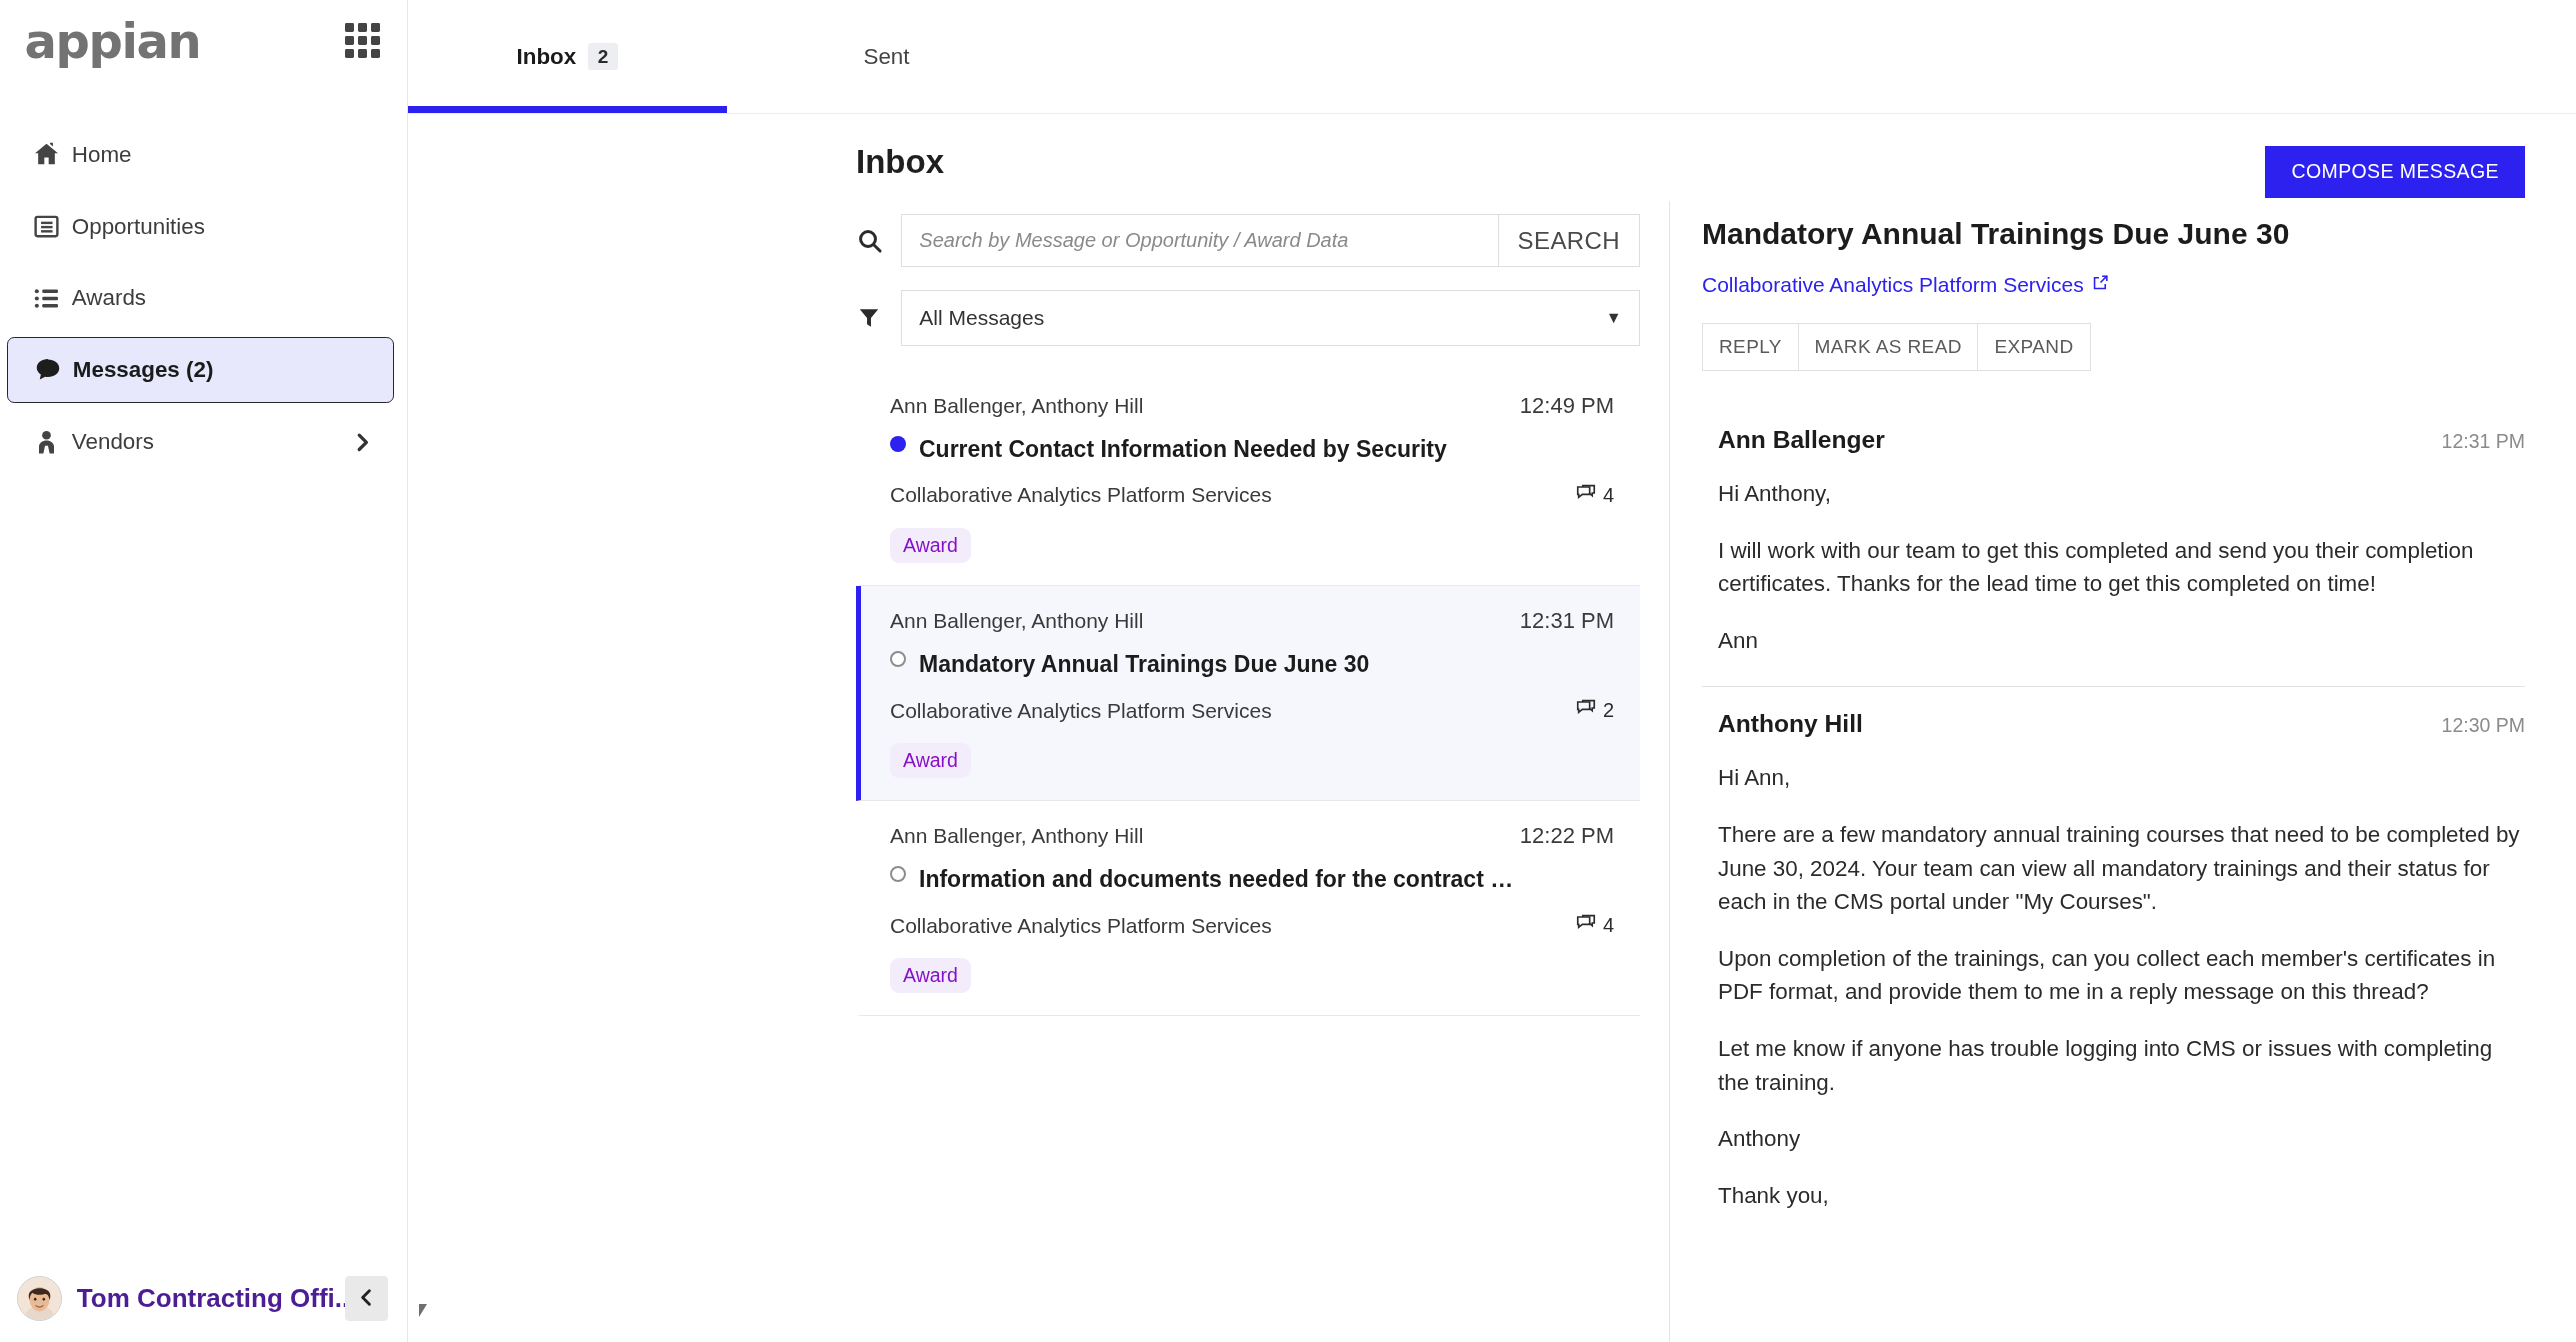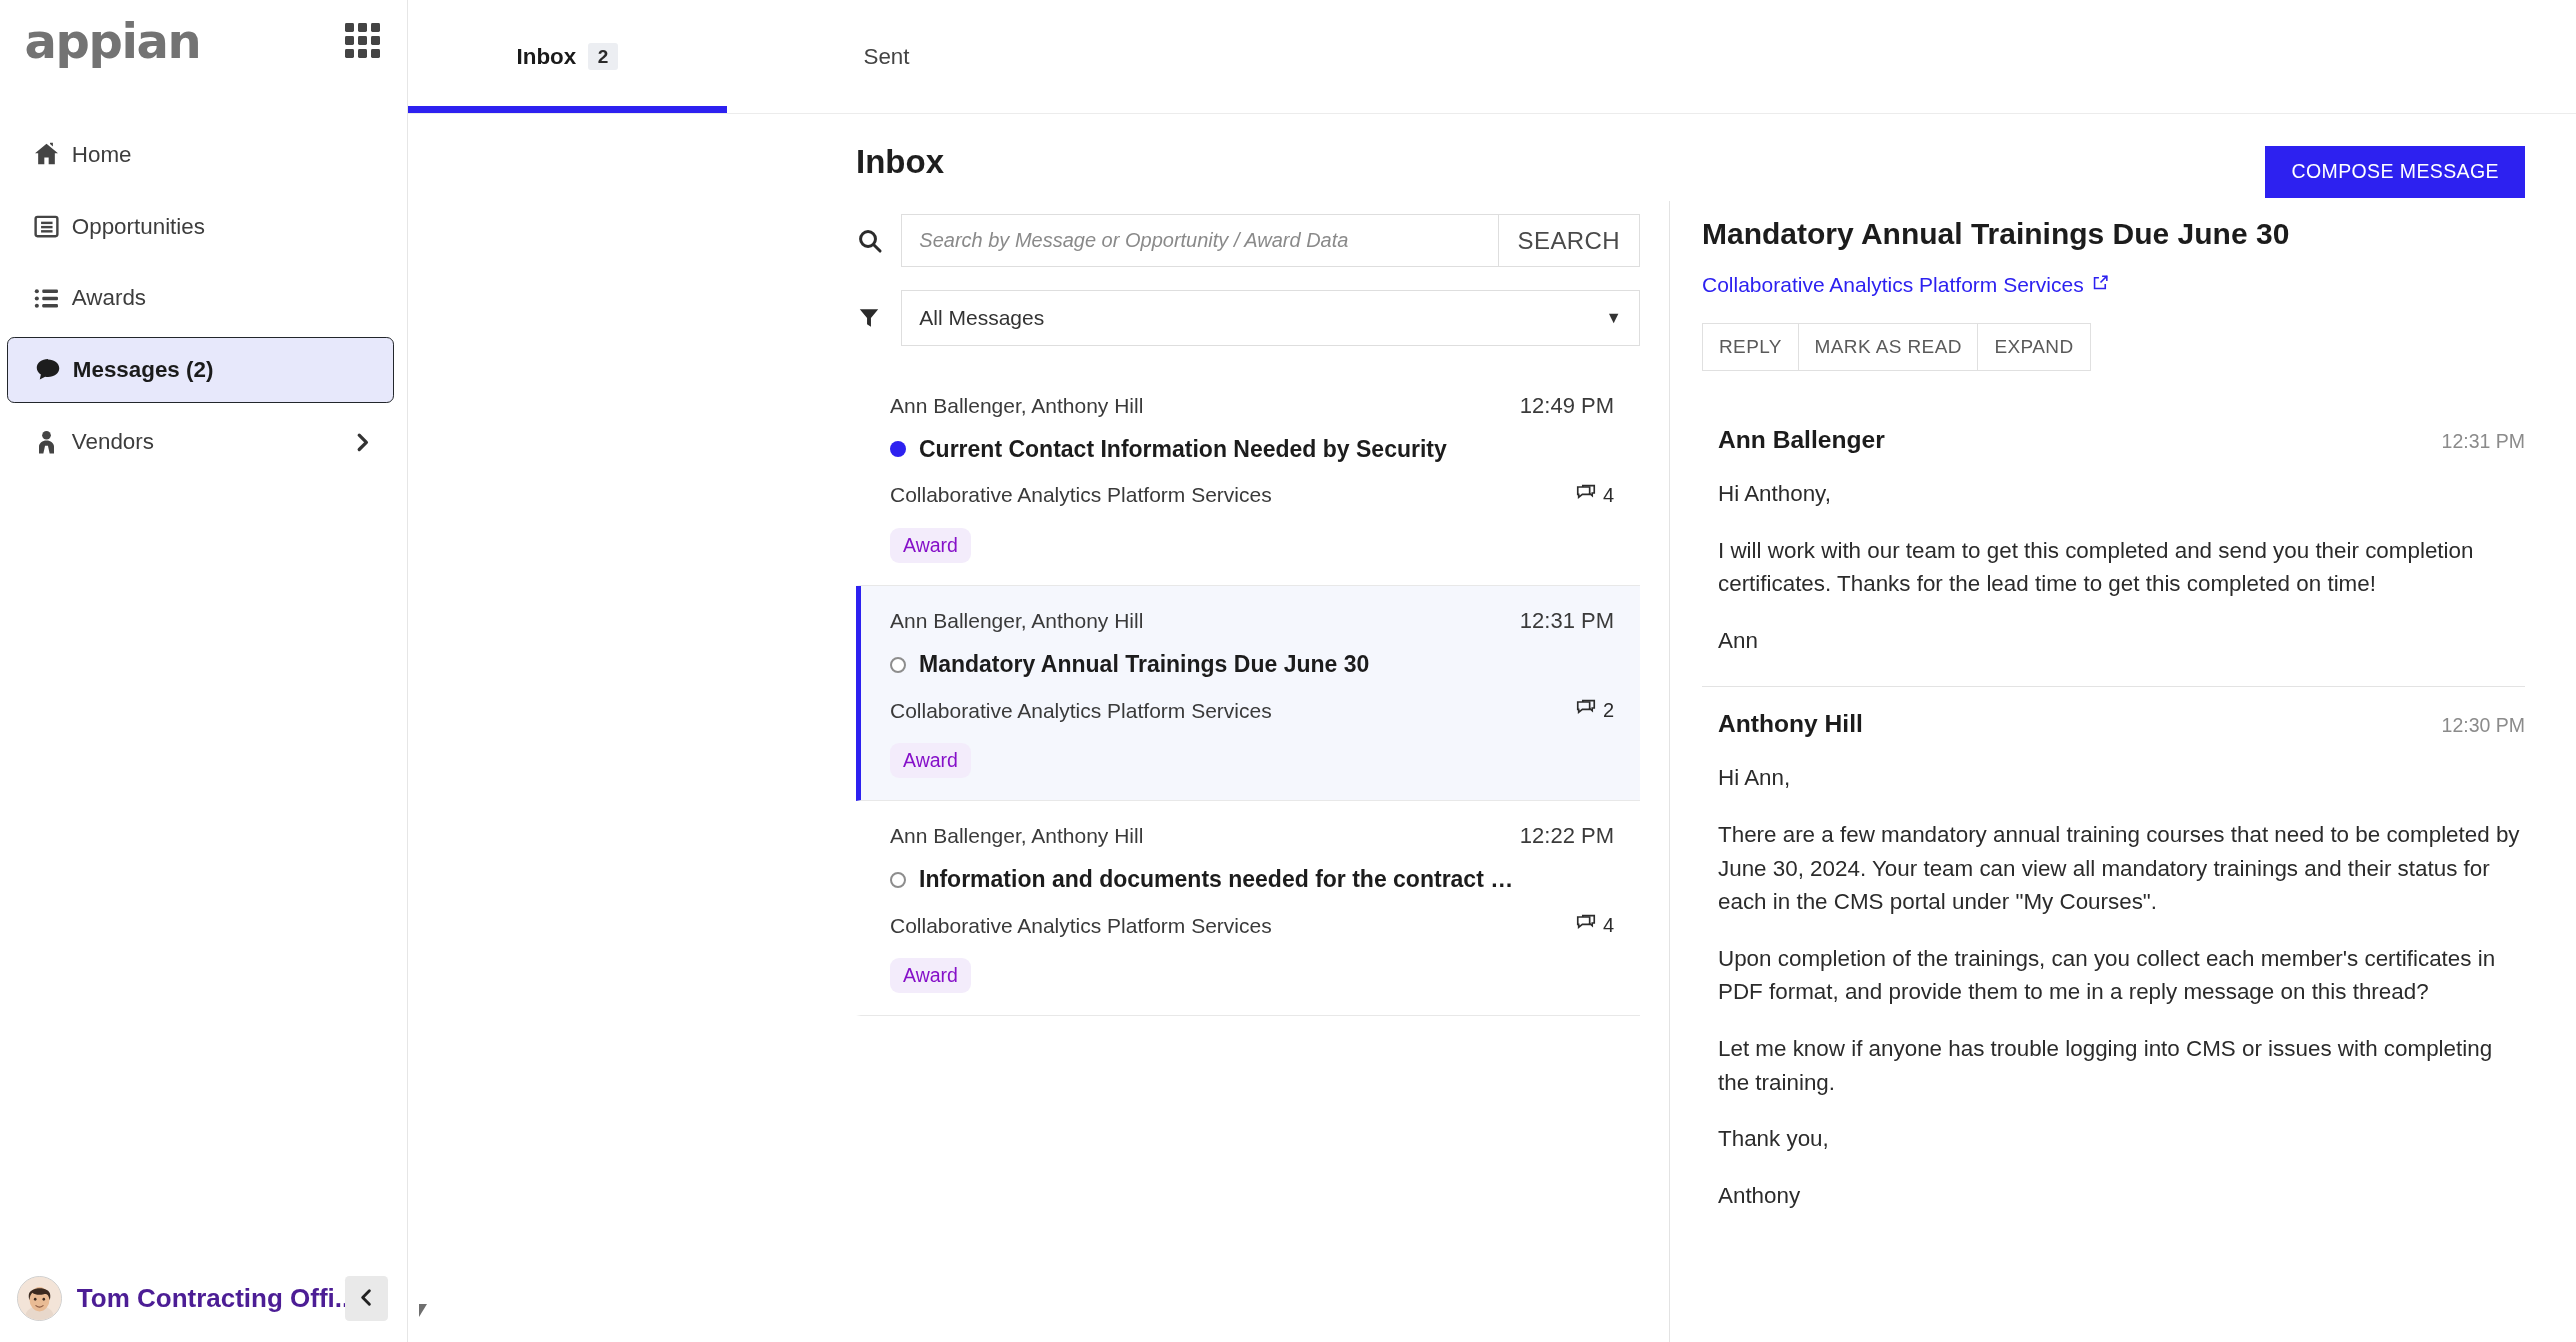--- a/index.html
+++ b/index.html
@@ -133,21 +133,21 @@
 
   .msg-list { margin-top: 24.6px; }
   .msg-item {
     padding: 22px 26px 22px 29px; border-bottom: 1.4px solid #e8e8e8;
     cursor: pointer; border-left: 5.8px solid transparent;
   }
   .msg-item.selected { background: #f5f7fd; border-left: 5.8px solid #2d21f0; border-bottom-color: #e8e8e8; }
   .msg-row1 { display: flex; justify-content: space-between; align-items: baseline; }
   .msg-from { font-size: 21px; color: #3a3a3a; }
   .msg-time { font-size: 22px; color: #3a3a3a; }
-  .msg-row2 { display: flex; align-items: center; gap: 13px; margin-top: 17.3px; }
+  .msg-row2 { display: flex; gap: 13px; margin-top: 17.3px; }
   .dot-unread { width: 16px; height: 16px; border-radius: 50%; background: #2d21f0; flex: none; }
   .dot-read { width: 16px; height: 16px; border-radius: 50%; border: 2.2px solid #8d8d8d; background: #fff; flex: none; }
   .msg-subject {
     font-size: 23px; font-weight: 700; color: #1c1c1c;
     white-space: nowrap; overflow: hidden; text-overflow: ellipsis;
   }
   .msg-row3 { display: flex; justify-content: space-between; align-items: center; margin-top: 19px; }
   .msg-org { font-size: 21px; color: #3a3a3a; }
   .msg-count { display: flex; align-items: center; gap: 5.8px; font-size: 20px; color: #2c2c2c; }
   .msg-row4 { margin-top: 19px; }
@@ -454,22 +454,22 @@
           <div class="thread-msg">
             <div class="thread-head">
               <span class="thread-author">Anthony Hill</span>
               <span class="thread-time">12:30 PM</span>
             </div>
             <div class="thread-body">
               <p>Hi Ann,</p>
               <p>There are a few mandatory annual training courses that need to be completed by June 30, 2024. Your team can view all mandatory trainings and their status for each in the CMS portal under "My Courses".</p>
               <p>Upon completion of the trainings, can you collect each member's certificates in PDF format, and provide them to me in a reply message on this thread?</p>
               <p>Let me know if anyone has trouble logging into CMS or issues with completing the training.</p>
+              <p>Anthony</p>
               <p>Thank you,</p>
-              <p>Anthony</p>
             </div>
           </div>
 
         </div>
       </div>
 
     </div>
   </div>
 </div>
 

